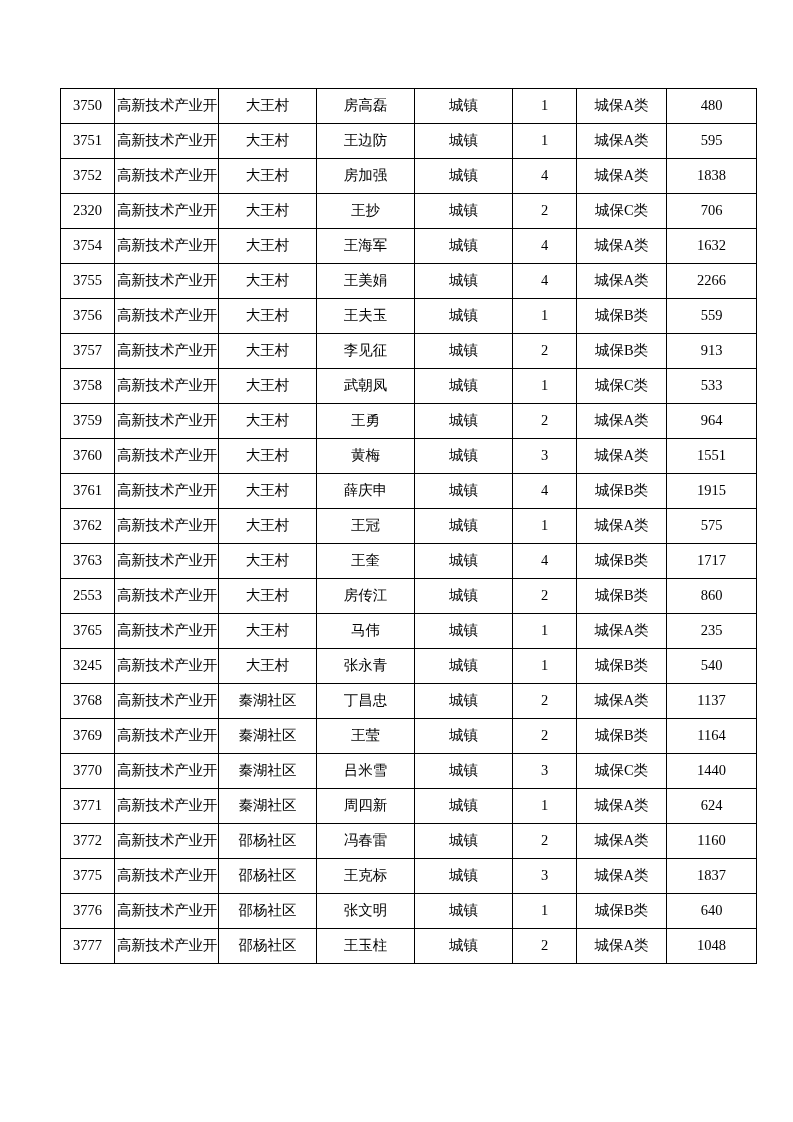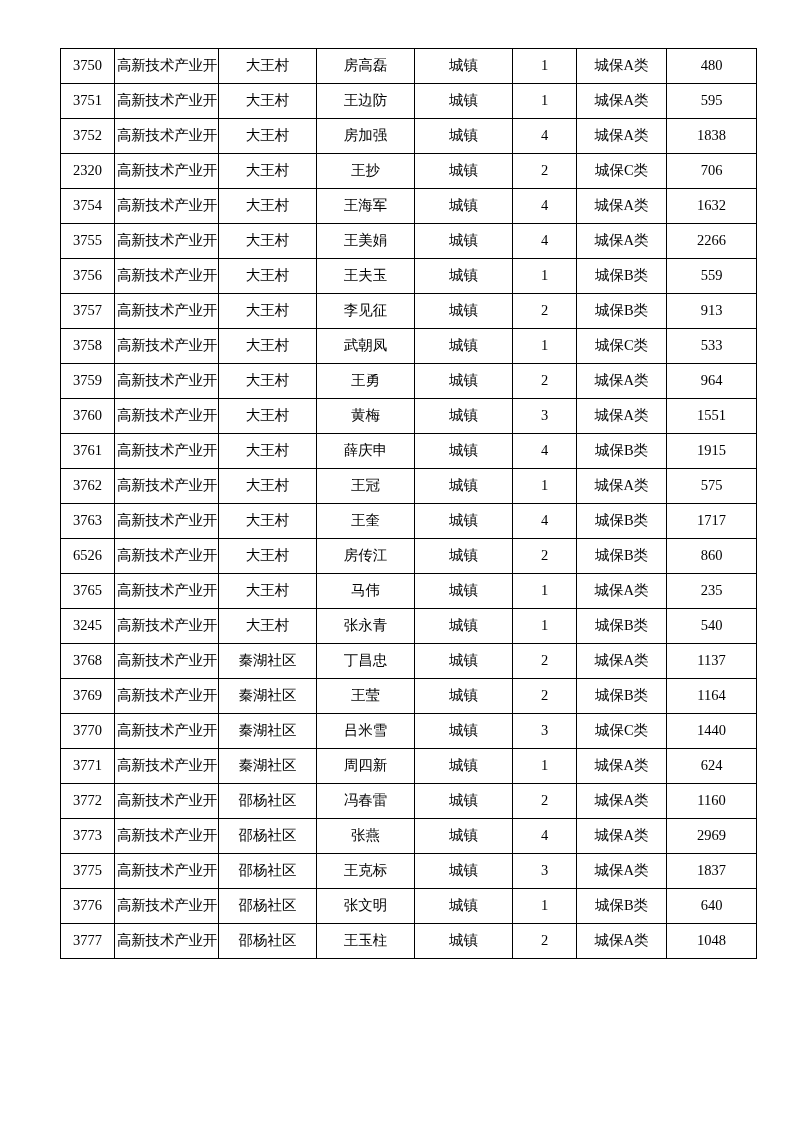--- a/index.html
+++ b/index.html
@@ -11,21 +11,21 @@
     width: 793px;
     height: 1122px;
     font-family: "Liberation Serif", serif;
     color: #000000;
   }
   .page {
     position: relative;
     width: 793px;
     height: 1122px;
     box-sizing: border-box;
-    padding: 48px 60px 0 60px;
+    padding: 88px 60px 0 60px;
   }
   table.data-table {
     border-collapse: collapse;
     table-layout: fixed;
     width: 673px;
     margin: 0;
   }
   table.data-table td {
     border: 1px solid #000000;
     height: 34px;
@@ -215,21 +215,21 @@
           <td class="cell-id">3763</td>
           <td class="cell-org">高新技术产业开</td>
           <td class="cell-village">大王村</td>
           <td class="cell-name">王奎</td>
           <td class="cell-type">城镇</td>
           <td class="cell-num">4</td>
           <td class="cell-cat">城保B类</td>
           <td class="cell-amt">1717</td>
         </tr>
         <tr>
-          <td class="cell-id">6526</td>
+          <td class="cell-id">2553</td>
           <td class="cell-org">高新技术产业开</td>
           <td class="cell-village">大王村</td>
           <td class="cell-name">房传江</td>
           <td class="cell-type">城镇</td>
           <td class="cell-num">2</td>
           <td class="cell-cat">城保B类</td>
           <td class="cell-amt">860</td>
         </tr>
         <tr>
           <td class="cell-id">3765</td>
@@ -293,30 +293,20 @@
         </tr>
         <tr>
           <td class="cell-id">3772</td>
           <td class="cell-org">高新技术产业开</td>
           <td class="cell-village">邵杨社区</td>
           <td class="cell-name">冯春雷</td>
           <td class="cell-type">城镇</td>
           <td class="cell-num">2</td>
           <td class="cell-cat">城保A类</td>
           <td class="cell-amt">1160</td>
-        </tr>
-        <tr>
-          <td class="cell-id">3773</td>
-          <td class="cell-org">高新技术产业开</td>
-          <td class="cell-village">邵杨社区</td>
-          <td class="cell-name">张燕</td>
-          <td class="cell-type">城镇</td>
-          <td class="cell-num">4</td>
-          <td class="cell-cat">城保A类</td>
-          <td class="cell-amt">2969</td>
         </tr>
         <tr>
           <td class="cell-id">3775</td>
           <td class="cell-org">高新技术产业开</td>
           <td class="cell-village">邵杨社区</td>
           <td class="cell-name">王克标</td>
           <td class="cell-type">城镇</td>
           <td class="cell-num">3</td>
           <td class="cell-cat">城保A类</td>
           <td class="cell-amt">1837</td>

